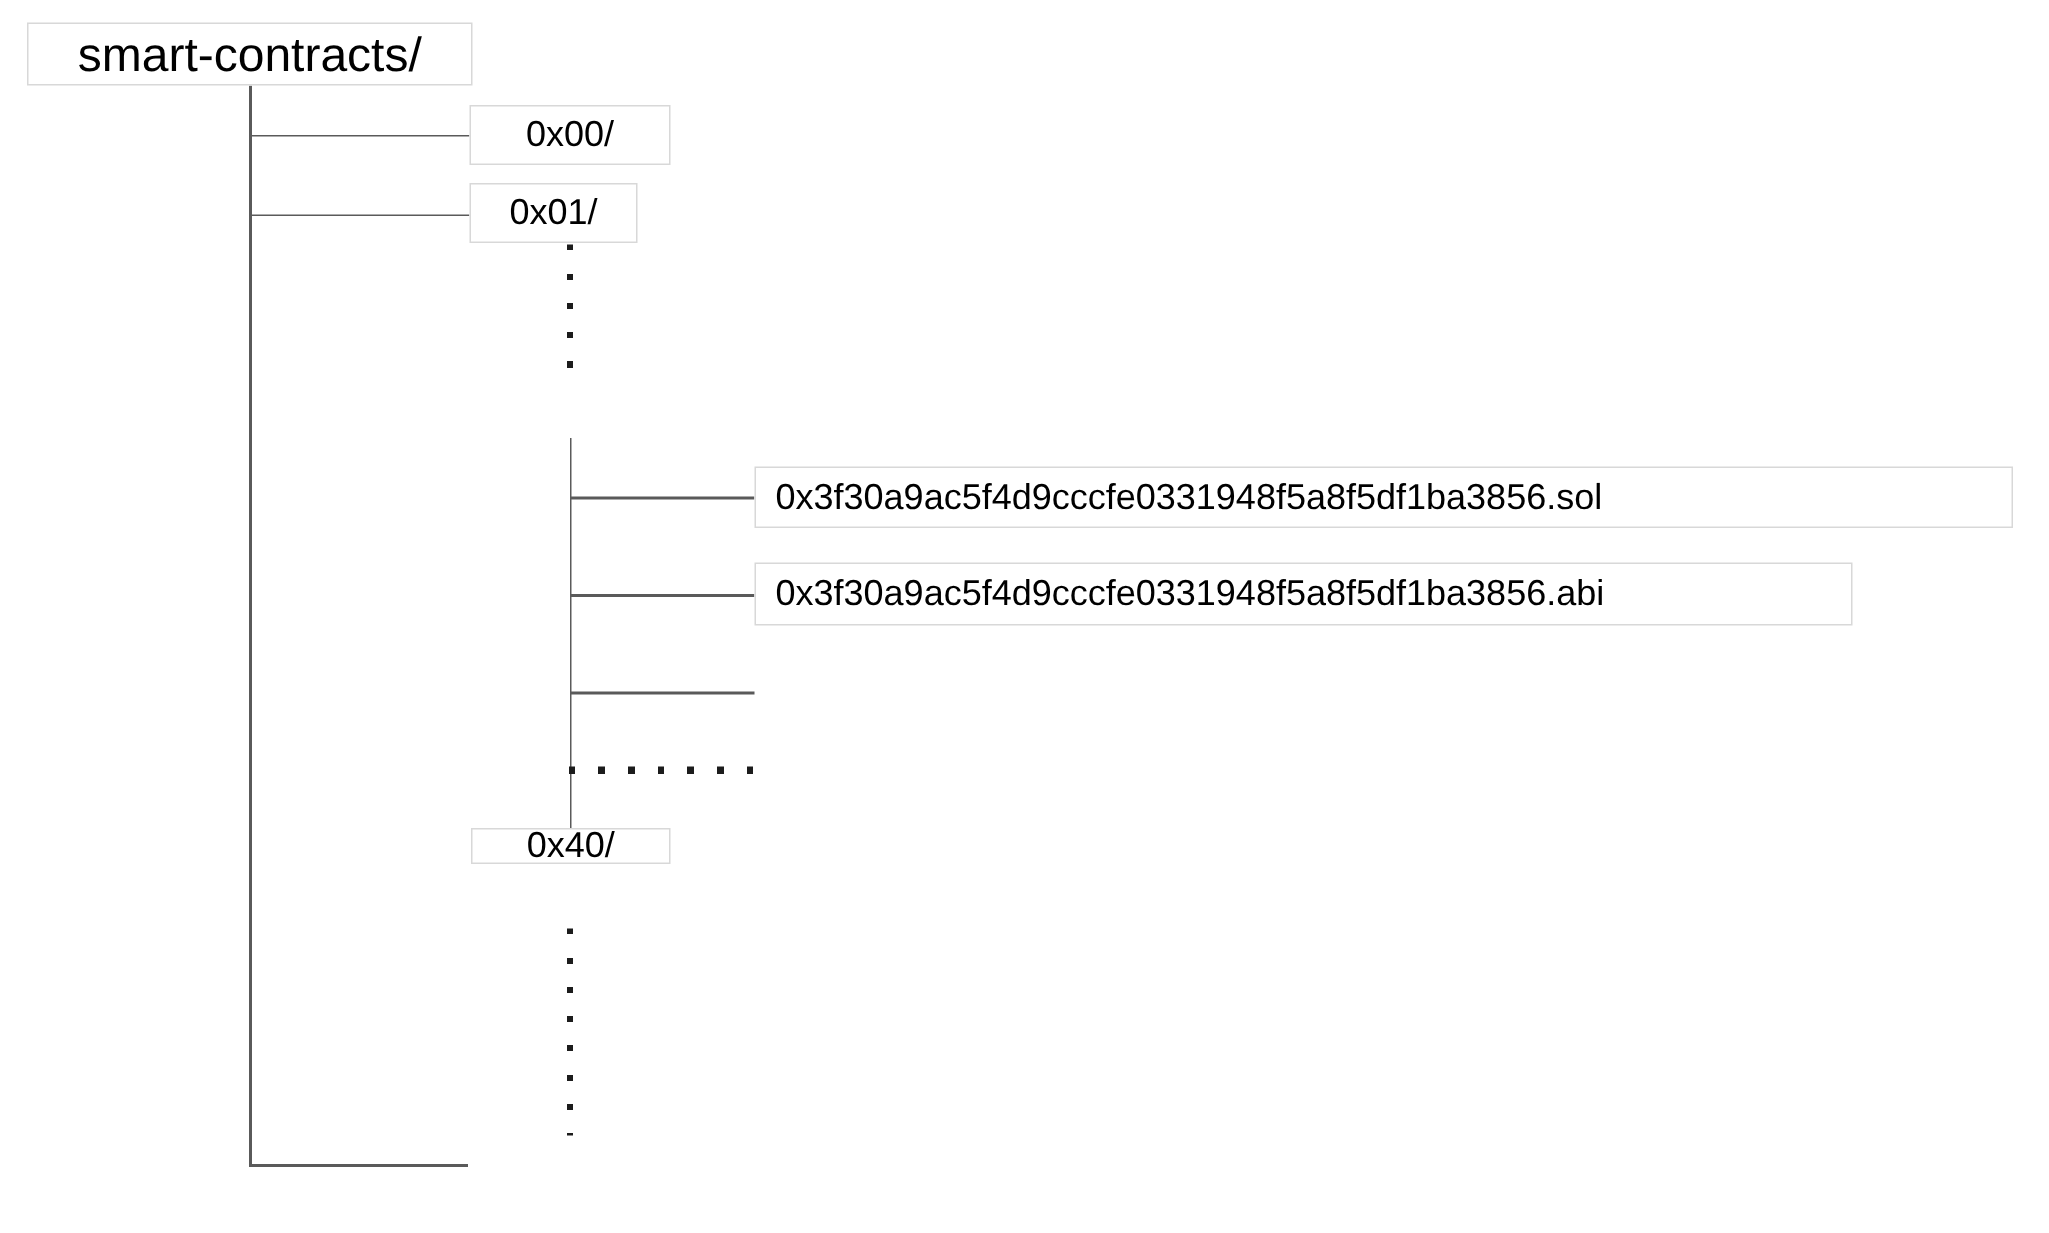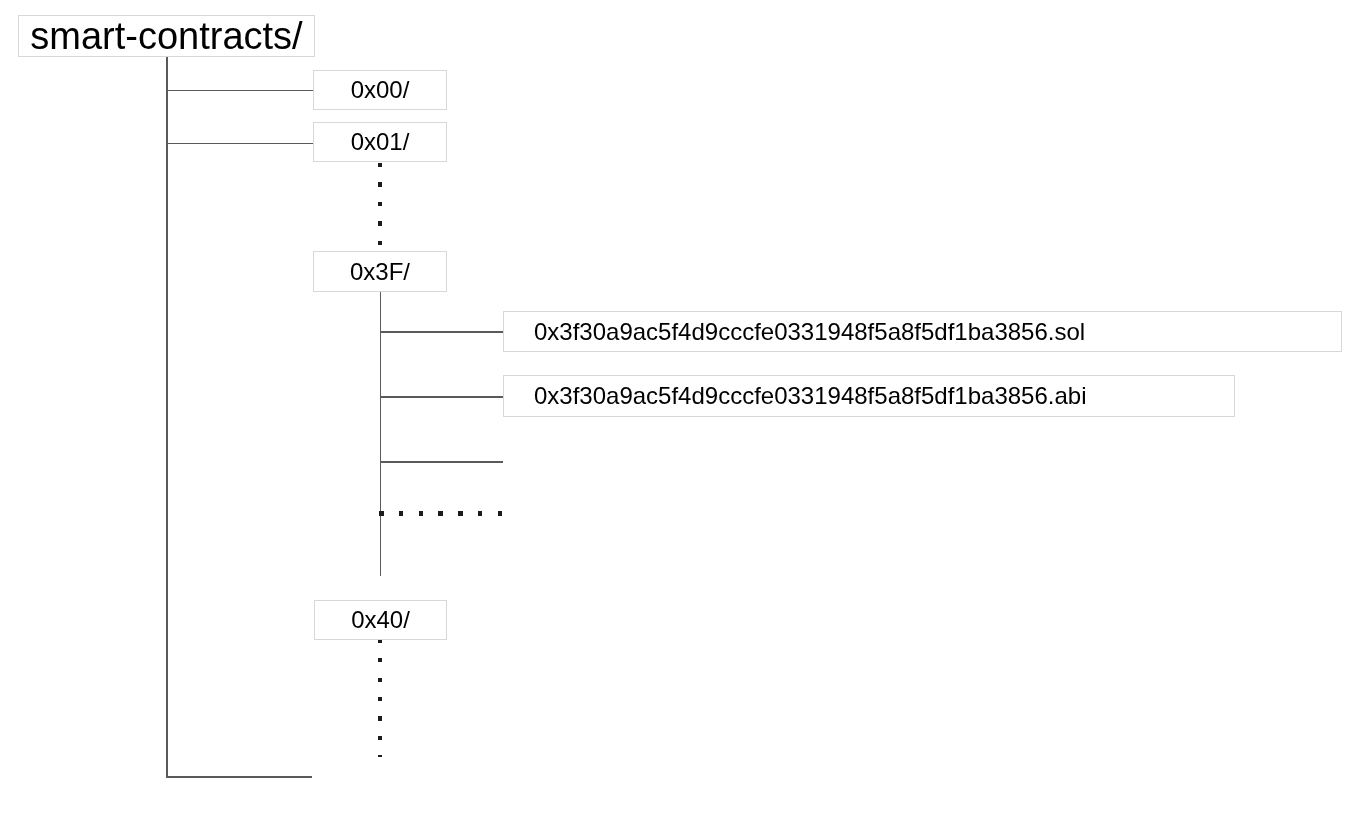--- a/index.html
+++ b/index.html
@@ -21,22 +21,22 @@
       to right,var(--dot,#1c1c1c) 0px,var(--dot,#1c1c1c) 4.5px,transparent 4.5px,transparent 19.8px);}
 
   
   .node{
     position:absolute;display:flex;align-items:center;
     background:#fff;border:1px solid var(--box-border,#d8d8d8);
     box-sizing:border-box;color:var(--text,#000);
     font-size:24px;line-height:1;white-space:nowrap;overflow:hidden;
   }
   .node.center{justify-content:center;}
-  .node.file{justify-content:flex-start;padding-left:30px;}
-  .node.root{font-size:38px;}
+  .node.file{justify-content:flex-start;padding-left:13px;}
+  .node.root{font-size:32px;}
 </style>
 </head>
 <body>
 
 <div class="canvas">
 
   <div class="vline" style="left:166px;top:57px;height:720px"></div>
   <div class="hline" style="left:167px;top:89.5px;width:146px"></div>
   <div class="hline" style="left:167px;top:142.5px;width:146px"></div>
   <div class="hline" style="left:166px;top:776px;width:146px"></div>
@@ -47,25 +47,24 @@
   <div class="hline" style="left:380px;top:461px;width:123px"></div>
 
   <div class="vdots" style="left:378px;top:163px;height:85px"></div>
   <div class="hdots" style="left:379px;top:511px;width:125px"></div>
   <div class="vdots" style="left:378px;top:619px;height:138px"></div>
 
   <div class="node center root" style="left:18px;top:15px;width:297px;height:42px">smart-contracts/</div>
 
   <div class="node center" style="left:313px;top:70px;width:134px;height:40px">0x00/</div>
 
-  <div class="node center" style="left:313px;top:122px;width:134px;height:40px">0x01/</div>
+  <div class="node center" style="left:313px;top:122px;width:112px;height:40px">0x01/</div>
 
-  <div class="node center" style="left:313px;top:251px;width:134px;height:41px">0x3F/</div>
 
-  <div class="node center" style="left:314px;top:600px;width:133px;height:40px">0x40/</div>
+  <div class="node center" style="left:314px;top:552px;width:133px;height:24px">0x40/</div>
 
 
   <div class="node file" style="left:503px;top:311px;width:839px;height:41px">0x3f30a9ac5f4d9cccfe0331948f5a8f5df1ba3856.sol</div>
 
   <div class="node file" style="left:503px;top:375px;width:732px;height:42px">0x3f30a9ac5f4d9cccfe0331948f5a8f5df1ba3856.abi</div>
 
 
 </div>
 
 </body></html>

